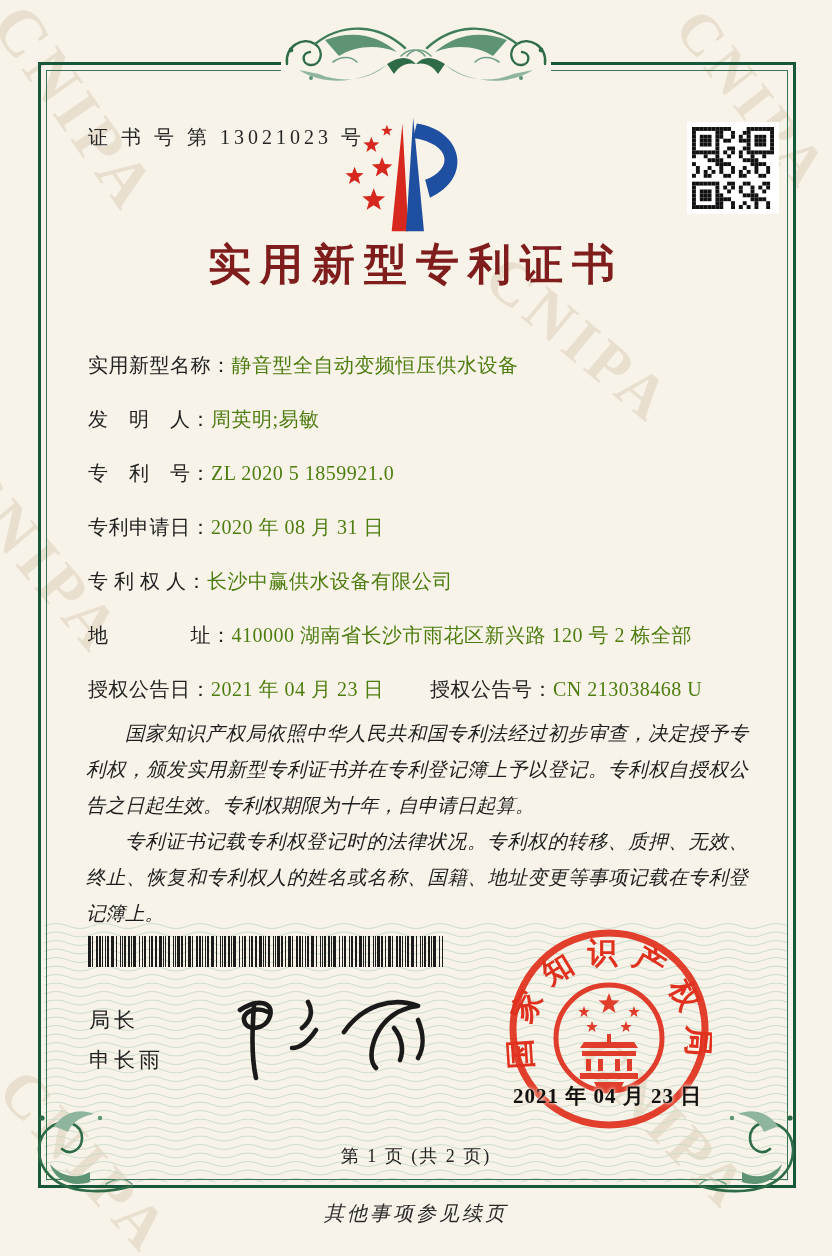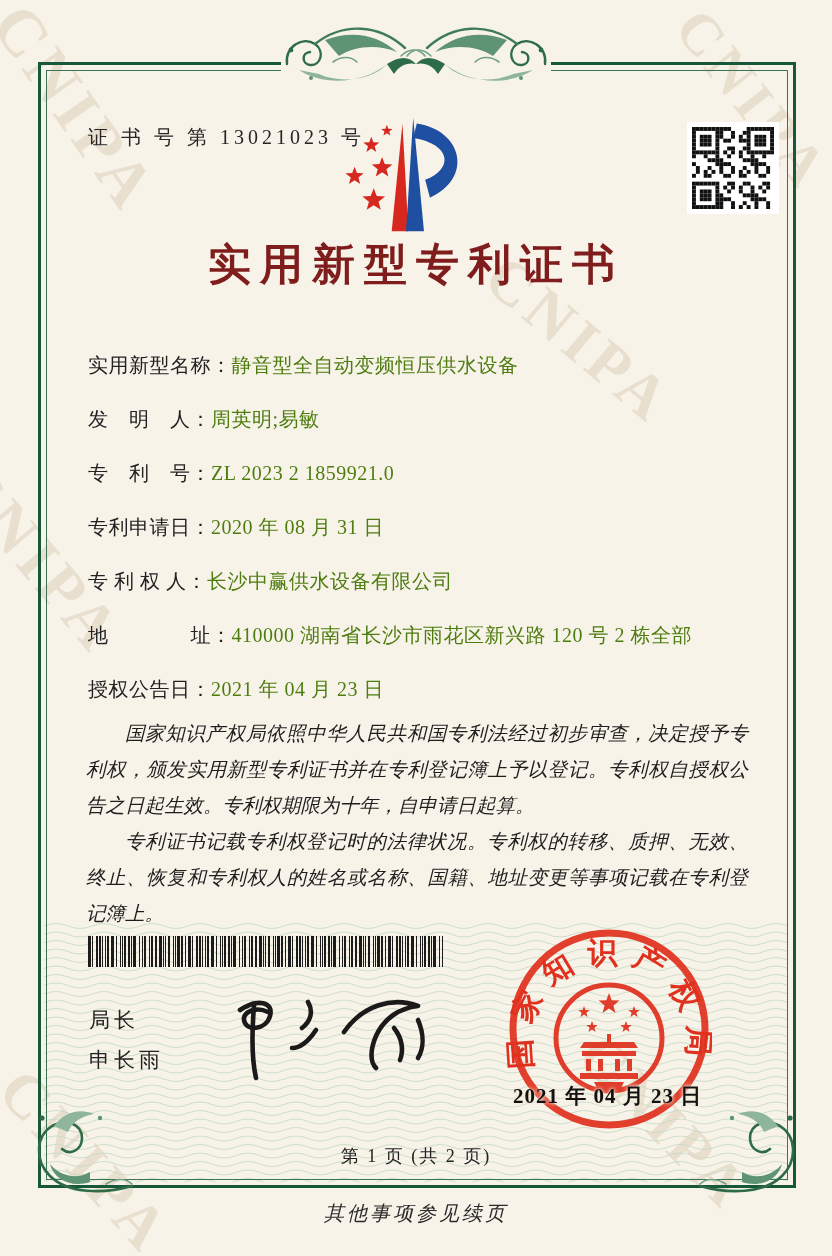--- a/index.html
+++ b/index.html
@@ -374,33 +374,36 @@
 
   <div class="doc-title">实用新型专利证书</div>
 
   <div class="row" style="top:352px">
     <span class="lbl">实用新型名称：</span><span class="val">静音型全自动变频恒压供水设备</span>
   </div>
   <div class="row" style="top:406px">
     <span class="lbl">发　明　人：</span><span class="val">周英明;易敏</span>
   </div>
   <div class="row" style="top:460px">
-    <span class="lbl">专　利　号：</span><span class="val">ZL 2023 2 1859921.0</span>
+    <span class="lbl">专　利　号：</span><span class="val">ZL 2020 5 1859921.0</span>
   </div>
   <div class="row" style="top:514px">
     <span class="lbl">专利申请日：</span><span class="val">2020 年 08 月 31 日</span>
   </div>
   <div class="row" style="top:568px">
     <span class="lbl">专 利 权 人：</span><span class="val">长沙中赢供水设备有限公司</span>
   </div>
   <div class="row" style="top:622px">
     <span class="lbl">地　　　　址：</span><span class="val">410000 湖南省长沙市雨花区新兴路 120 号 2 栋全部</span>
   </div>
   <div class="row" style="top:676px">
     <span class="lbl">授权公告日：</span><span class="val">2021 年 04 月 23 日</span>
+    <span class="grant-no-pair">
+      <span class="lbl">授权公告号：</span><span class="val">CN 213038468 U</span>
+    </span>
   </div>
 
   <div class="body-text">
     <p>国家知识产权局依照中华人民共和国专利法经过初步审查，决定授予专利权，颁发实用新型专利证书并在专利登记簿上予以登记。专利权自授权公告之日起生效。专利权期限为十年，自申请日起算。</p>
     <p>专利证书记载专利权登记时的法律状况。专利权的转移、质押、无效、终止、恢复和专利权人的姓名或名称、国籍、地址变更等事项记载在专利登记簿上。</p>
   </div>
 
   <div class="barcode" id="barcode"><span style="width:3px;margin-right:1px"></span><span style="width:1px;margin-right:3px"></span><span style="width:2px;margin-right:1px"></span><span style="width:2px;margin-right:1px"></span><span style="width:1px;margin-right:2px"></span><span style="width:1px;margin-right:1px"></span><span style="width:2px;margin-right:2px"></span><span style="width:3px;margin-right:2px"></span><span style="width:1px;margin-right:3px"></span><span style="width:1px;margin-right:1px"></span><span style="width:1px;margin-right:1px"></span><span style="width:2px;margin-right:2px"></span><span style="width:2px;margin-right:1px"></span><span style="width:1px;margin-right:1px"></span><span style="width:3px;margin-right:3px"></span><span style="width:1px;margin-right:2px"></span><span style="width:1px;margin-right:1px"></span><span style="width:2px;margin-right:3px"></span><span style="width:1px;margin-right:1px"></span><span style="width:2px;margin-right:2px"></span><span style="width:2px;margin-right:2px"></span><span style="width:3px;margin-right:1px"></span><span style="width:1px;margin-right:1px"></span><span style="width:1px;margin-right:2px"></span><span style="width:2px;margin-right:3px"></span><span style="width:1px;margin-right:1px"></span><span style="width:1px;margin-right:1px"></span><span style="width:3px;margin-right:1px"></span><span style="width:2px;margin-right:2px"></span><span style="width:1px;margin-right:2px"></span><span style="width:3px;margin-right:1px"></span><span style="width:1px;margin-right:3px"></span><span style="width:2px;margin-right:1px"></span><span style="width:2px;margin-right:1px"></span><span style="width:1px;margin-right:2px"></span><span style="width:1px;margin-right:1px"></span><span style="width:2px;margin-right:2px"></span><span style="width:3px;margin-right:2px"></span><span style="width:1px;margin-right:3px"></span><span style="width:1px;margin-right:1px"></span><span style="width:1px;margin-right:1px"></span><span style="width:2px;margin-right:2px"></span><span style="width:2px;margin-right:1px"></span><span style="width:1px;margin-right:1px"></span><span style="width:3px;margin-right:3px"></span><span style="width:1px;margin-right:2px"></span><span style="width:1px;margin-right:1px"></span><span style="width:2px;margin-right:3px"></span><span style="width:1px;margin-right:1px"></span><span style="width:2px;margin-right:2px"></span><span style="width:2px;margin-right:2px"></span><span style="width:3px;margin-right:1px"></span><span style="width:1px;margin-right:1px"></span><span style="width:1px;margin-right:2px"></span><span style="width:2px;margin-right:3px"></span><span style="width:1px;margin-right:1px"></span><span style="width:1px;margin-right:1px"></span><span style="width:3px;margin-right:1px"></span><span style="width:2px;margin-right:2px"></span><span style="width:1px;margin-right:2px"></span><span style="width:3px;margin-right:1px"></span><span style="width:1px;margin-right:3px"></span><span style="width:2px;margin-right:1px"></span><span style="width:2px;margin-right:1px"></span><span style="width:1px;margin-right:2px"></span><span style="width:1px;margin-right:1px"></span><span style="width:2px;margin-right:2px"></span><span style="width:3px;margin-right:2px"></span><span style="width:1px;margin-right:3px"></span><span style="width:1px;margin-right:1px"></span><span style="width:1px;margin-right:1px"></span><span style="width:2px;margin-right:2px"></span><span style="width:2px;margin-right:1px"></span><span style="width:1px;margin-right:1px"></span><span style="width:3px;margin-right:3px"></span><span style="width:1px;margin-right:2px"></span><span style="width:1px;margin-right:1px"></span><span style="width:2px;margin-right:3px"></span><span style="width:1px;margin-right:1px"></span><span style="width:2px;margin-right:2px"></span><span style="width:2px;margin-right:2px"></span><span style="width:3px;margin-right:1px"></span><span style="width:1px;margin-right:1px"></span><span style="width:1px;margin-right:2px"></span><span style="width:2px;margin-right:3px"></span><span style="width:1px;margin-right:1px"></span><span style="width:1px;margin-right:1px"></span><span style="width:3px;margin-right:1px"></span><span style="width:2px;margin-right:2px"></span><span style="width:1px;margin-right:2px"></span><span style="width:3px;margin-right:1px"></span><span style="width:1px;margin-right:3px"></span><span style="width:2px;margin-right:1px"></span><span style="width:2px;margin-right:1px"></span><span style="width:1px;margin-right:2px"></span><span style="width:1px;margin-right:1px"></span><span style="width:2px;margin-right:2px"></span><span style="width:3px;margin-right:2px"></span><span style="width:1px;margin-right:3px"></span><span style="width:1px;margin-right:1px"></span><span style="width:1px;margin-right:1px"></span><span style="width:2px;margin-right:2px"></span><span style="width:2px;margin-right:1px"></span><span style="width:1px;margin-right:1px"></span><span style="width:3px;margin-right:3px"></span><span style="width:1px;margin-right:2px"></span><span style="width:1px;margin-right:1px"></span></div>
 
   <div class="signer-title">局长</div>

